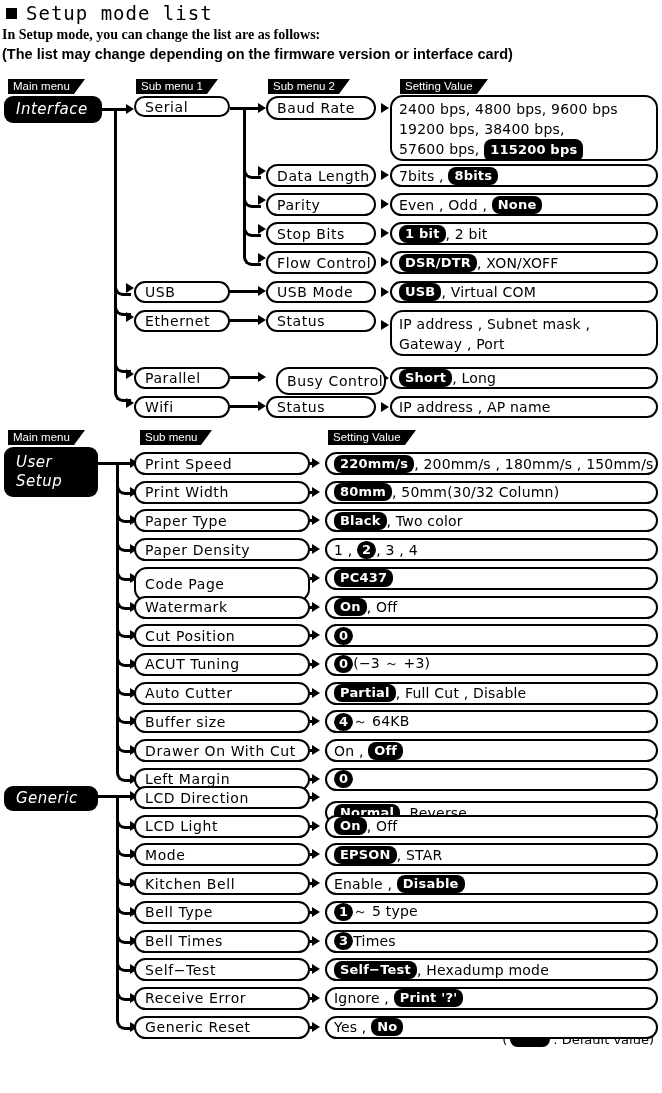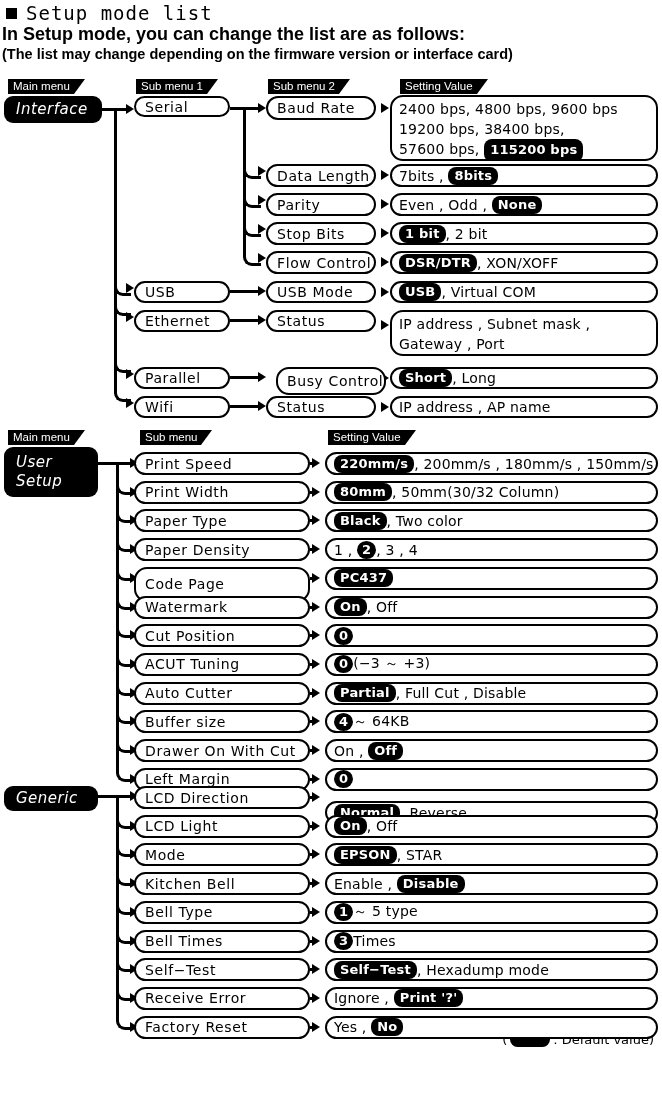--- a/index.html
+++ b/index.html
@@ -23,22 +23,22 @@
     padding: 3px 0 0 6px;
   }
   .bullet-square {
     width: 11px; height: 11px; background: #000; display: block;
   }
   .h-title {
     font-family: "DejaVu Sans Mono", monospace;
     font-size: 19px; letter-spacing: 1px; line-height: 20px;
   }
   .h-line1 {
-    font-family: Liberation Sans, sans-serif;
-    font-weight: bold; font-size: 18px;
+    font-family: Liberation Serif, serif;
+    font-weight: bold; font-size: 14px;
     padding-left: 2px; line-height: 19px; margin-top: 2px;
   }
   .h-line2 {
     font-family: "Liberation Sans", sans-serif;
     font-weight: bold; font-size: 14.5px;
     padding-left: 2px; line-height: 19px; margin-top: 1px;
   }
 
   
   .col-tag {
@@ -541,21 +541,21 @@
       </div>
       <div class="arrow" style="left: 312px; top: 992.9px;"></div>
       <div class="hline" style="left: 310px; top: 996.9px; width: 4px;"></div>
       <div class="pill val" style="left: 325px; top: 986.9px; width: 333px; height: 23px;">
         <span>Ignore ,&nbsp;</span>
         <span class="def">Print '?'</span>
       </div>
       <div class="elbow" style="left: 116px; top: 795px; width: 14px; height: 231.6px;"></div>
       <div class="arrow" style="left: 130px; top: 1021.6px;"></div>
       <div class="pill sub" style="left: 134px; top: 1015.6px; width: 176px; height: 23px;">
-        <span>Factory Reset</span>
+        <span>Generic Reset</span>
       </div>
       <div class="arrow" style="left: 312px; top: 1021.6px;"></div>
       <div class="hline" style="left: 310px; top: 1025.6px; width: 4px;"></div>
       <div class="pill val" style="left: 325px; top: 1015.6px; width: 333px; height: 23px;">
         <span>Yes ,&nbsp;</span>
         <span class="def">No</span>
       </div>
     </div>
 </div>
 

